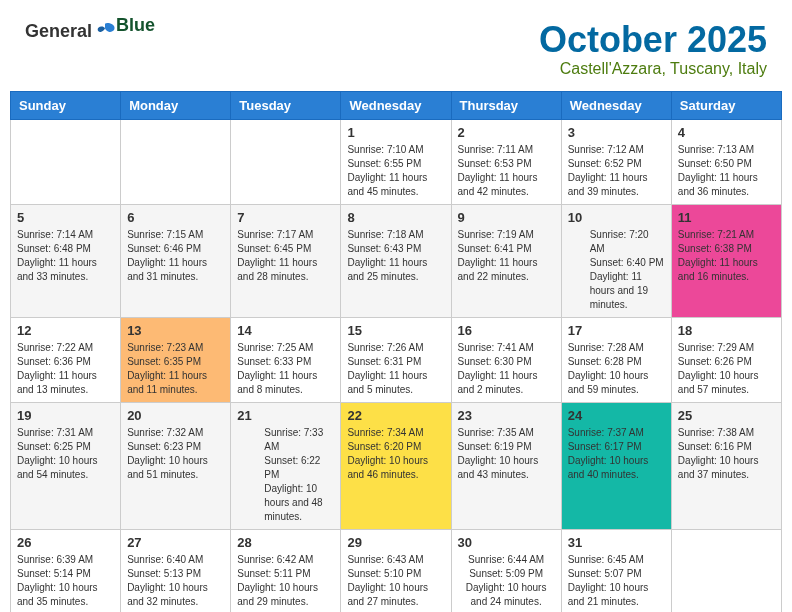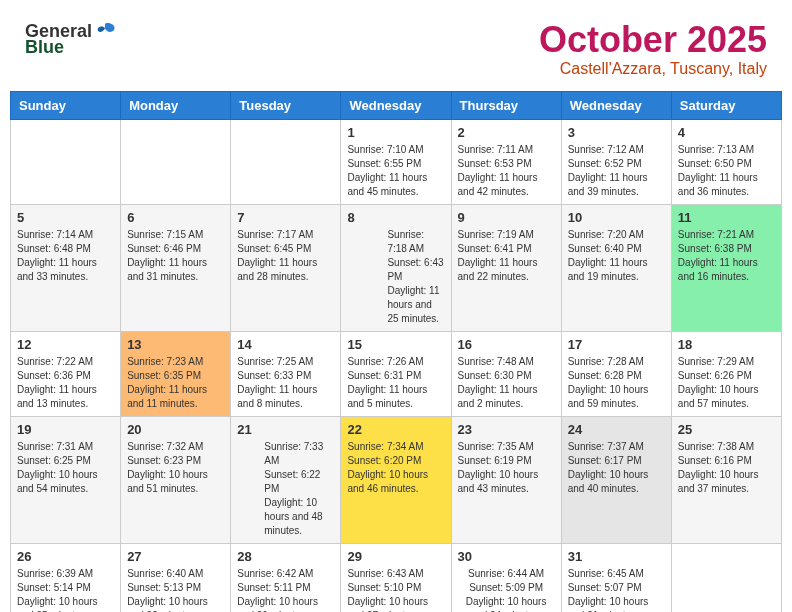--- a/index.html
+++ b/index.html
@@ -36,27 +36,27 @@
     .logo-icon {
       width: 22px;
       height: 22px;
     }
     .title-block {
       text-align: right;
     }
     .month-title {
       font-size: 36px;
       font-weight: bold;
-      color: #be185d;
+      color: #0369a1;
       line-height: 1.1;
       margin-left: 24px;
     }
     .location-title {
       font-size: 16px;
-      color: #c2410c;
+      color: #4d7c0f;
     }
     .calendar {
       width: 100%;
       border-collapse: collapse;
       margin-top: 8px;
     }
     .calendar th {
       background-color: #2a7fd4;
       color: #fff;
       text-align: left;
@@ -96,21 +96,21 @@
     }
     .calendar thead tr th {
       background-color: #2a7fd4;
     }
   </style>
 </head>
 <body>
 
 <div class="header">
   <div class="logo">
-    <div style="display:flex; flex-direction:column; align-items:flex-start;">
+    <div style="display:flex; align-items:flex-start;">
       <div style="display:flex; align-items:center; gap:2px;">
         <span class="logo-text-general">General</span>
         <svg class="logo-icon" viewBox="0 0 30 24" xmlns="http://www.w3.org/2000/svg">
           <path d="M15 2 C18 0, 28 2, 28 8 C28 12, 24 14, 20 13 C17 12, 15 10, 15 8 Z" fill="#2a7fd4"></path>
           <path d="M15 8 C15 10, 13 12, 10 13 C8 14, 5 13, 5 10 C5 7, 8 5, 12 6 Z" fill="#1a5fa0"></path>
         </svg>
       </div>
       <span class="logo-text-blue" style="margin-top:-4px;">Blue</span>
     </div>
   </div>
@@ -176,37 +176,37 @@
 Daylight: 11 hours and 31 minutes.</div>
         </td>
         <td style="background-color: rgb(245, 245, 245);">
           <span class="day-number">7</span>
           <div class="cell-content" style="white-space: pre-line;">Sunrise: 7:17 AM
 Sunset: 6:45 PM
 Daylight: 11 hours and 28 minutes.</div>
         </td>
         <td style="background-color: rgb(245, 245, 245);">
           <span class="day-number">8</span>
-          <div class="cell-content" style="white-space: pre-line; margin-left: 40px;">Sunrise: 7:18 AM
+          <div class="cell-content" style="white-space: pre-line;">Sunrise: 7:18 AM
 Sunset: 6:43 PM
 Daylight: 11 hours and 25 minutes.</div>
         </td>
         <td style="background-color: rgb(245, 245, 245);">
           <span class="day-number">9</span>
           <div class="cell-content" style="white-space: pre-line;">Sunrise: 7:19 AM
 Sunset: 6:41 PM
 Daylight: 11 hours and 22 minutes.</div>
         </td>
         <td style="background-color: rgb(245, 245, 245);">
           <span class="day-number">10</span>
-          <div class="cell-content" style="white-space: pre-line;">Sunrise: 7:20 AM
+          <div class="cell-content" style="white-space: pre-line; margin-left: 22px;">Sunrise: 7:20 AM
 Sunset: 6:40 PM
 Daylight: 11 hours and 19 minutes.</div>
         </td>
-        <td style="background-color: #86efac;">
+        <td style="background-color: #ec4899;">
           <span class="day-number">11</span>
           <div class="cell-content" style="white-space: pre-line;">Sunrise: 7:21 AM
 Sunset: 6:38 PM
 Daylight: 11 hours and 16 minutes.</div>
         </td>
       </tr>
       <tr>
         <td style="background-color: rgb(255, 255, 255);">
           <span class="day-number">12</span>
           <div class="cell-content" style="white-space: pre-line;">Sunrise: 7:22 AM
@@ -226,21 +226,21 @@
 Daylight: 11 hours and 8 minutes.</div>
         </td>
         <td style="background-color: rgb(255, 255, 255);">
           <span class="day-number">15</span>
           <div class="cell-content" style="white-space: pre-line;">Sunrise: 7:26 AM
 Sunset: 6:31 PM
 Daylight: 11 hours and 5 minutes.</div>
         </td>
         <td style="background-color: rgb(255, 255, 255);">
           <span class="day-number">16</span>
-          <div class="cell-content" style="white-space: pre-line;">Sunrise: 7:48 AM
+          <div class="cell-content" style="white-space: pre-line;">Sunrise: 7:41 AM
 Sunset: 6:30 PM
 Daylight: 11 hours and 2 minutes.</div>
         </td>
         <td style="background-color: rgb(255, 255, 255);">
           <span class="day-number">17</span>
           <div class="cell-content" style="white-space: pre-line;">Sunrise: 7:28 AM
 Sunset: 6:28 PM
 Daylight: 10 hours and 59 minutes.</div>
         </td>
         <td style="background-color: rgb(255, 255, 255);">
@@ -274,21 +274,21 @@
           <div class="cell-content" style="white-space: pre-line;">Sunrise: 7:34 AM
 Sunset: 6:20 PM
 Daylight: 10 hours and 46 minutes.</div>
         </td>
         <td style="background-color: rgb(245, 245, 245);">
           <span class="day-number">23</span>
           <div class="cell-content" style="white-space: pre-line;">Sunrise: 7:35 AM
 Sunset: 6:19 PM
 Daylight: 10 hours and 43 minutes.</div>
         </td>
-        <td style="background-color: #e5e5e5;">
+        <td style="background-color: #14b8a6;">
           <span class="day-number">24</span>
           <div class="cell-content" style="white-space: pre-line;">Sunrise: 7:37 AM
 Sunset: 6:17 PM
 Daylight: 10 hours and 40 minutes.</div>
         </td>
         <td style="background-color: rgb(245, 245, 245);">
           <span class="day-number">25</span>
           <div class="cell-content" style="white-space: pre-line;">Sunrise: 7:38 AM
 Sunset: 6:16 PM
 Daylight: 10 hours and 37 minutes.</div>

